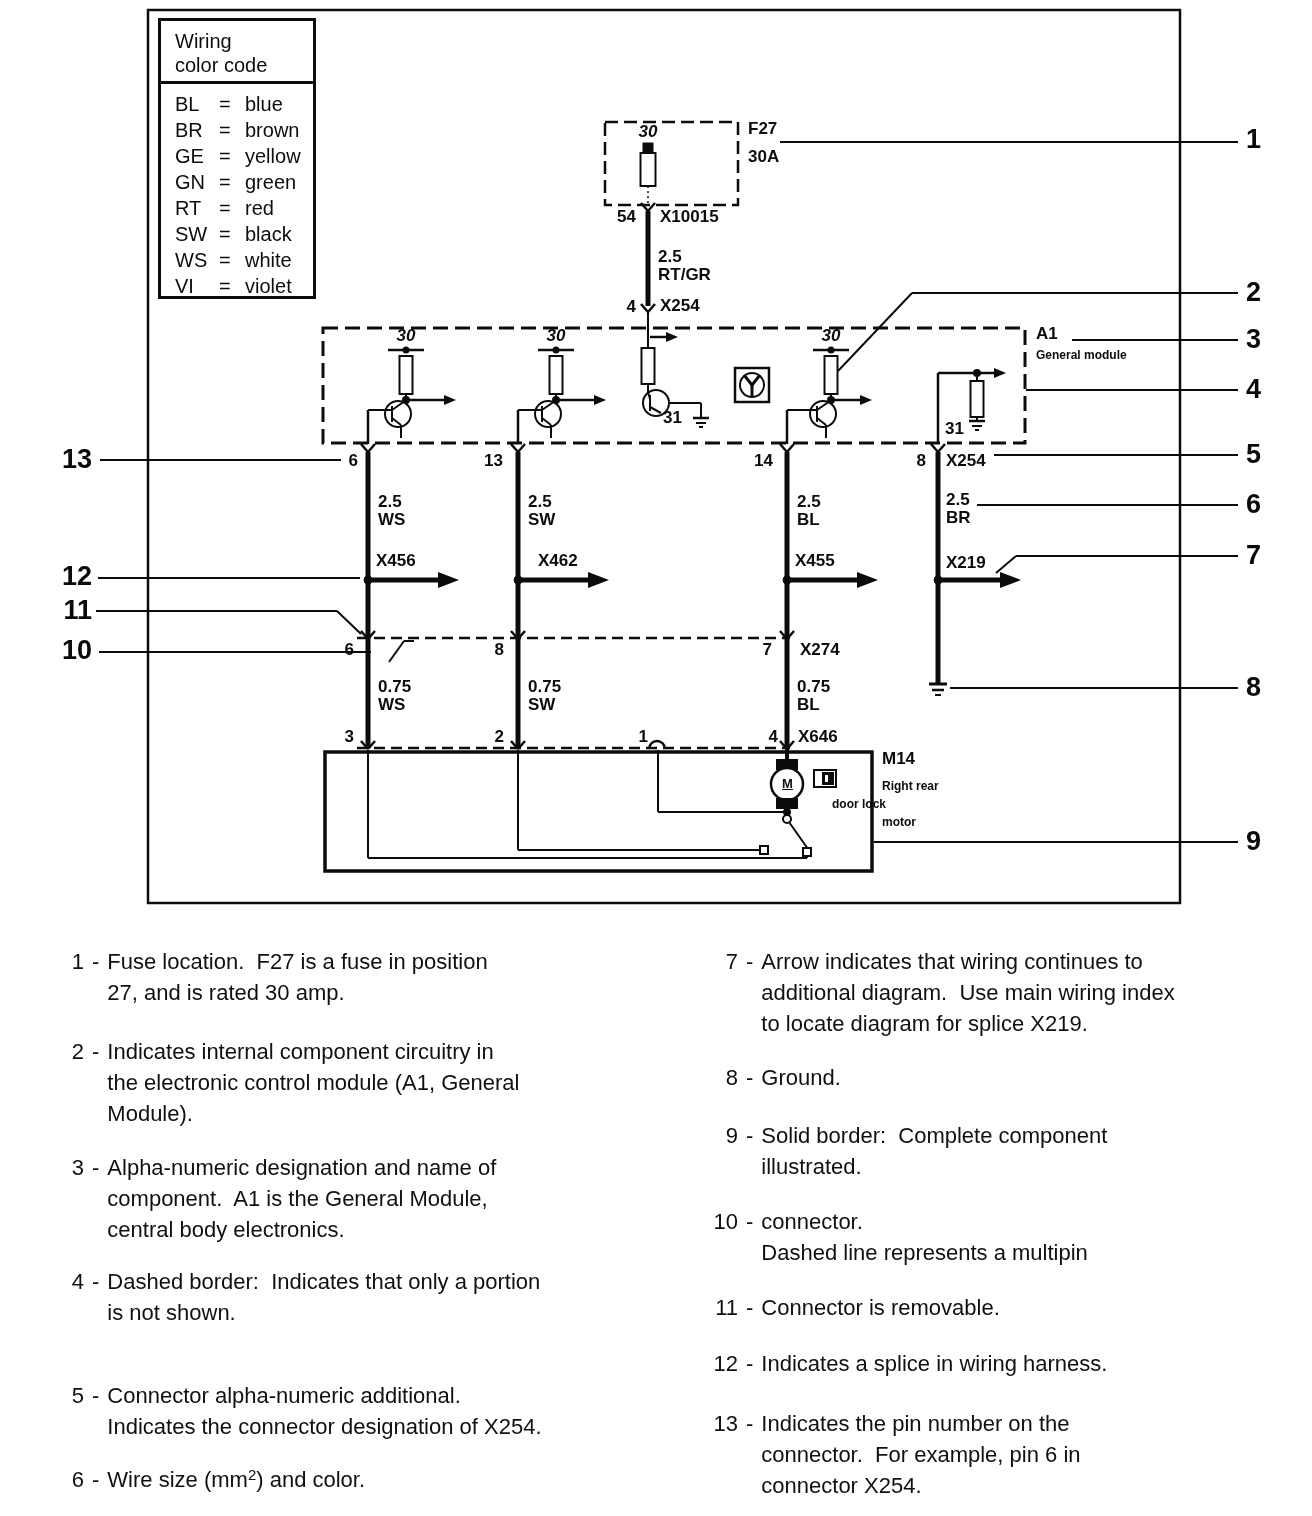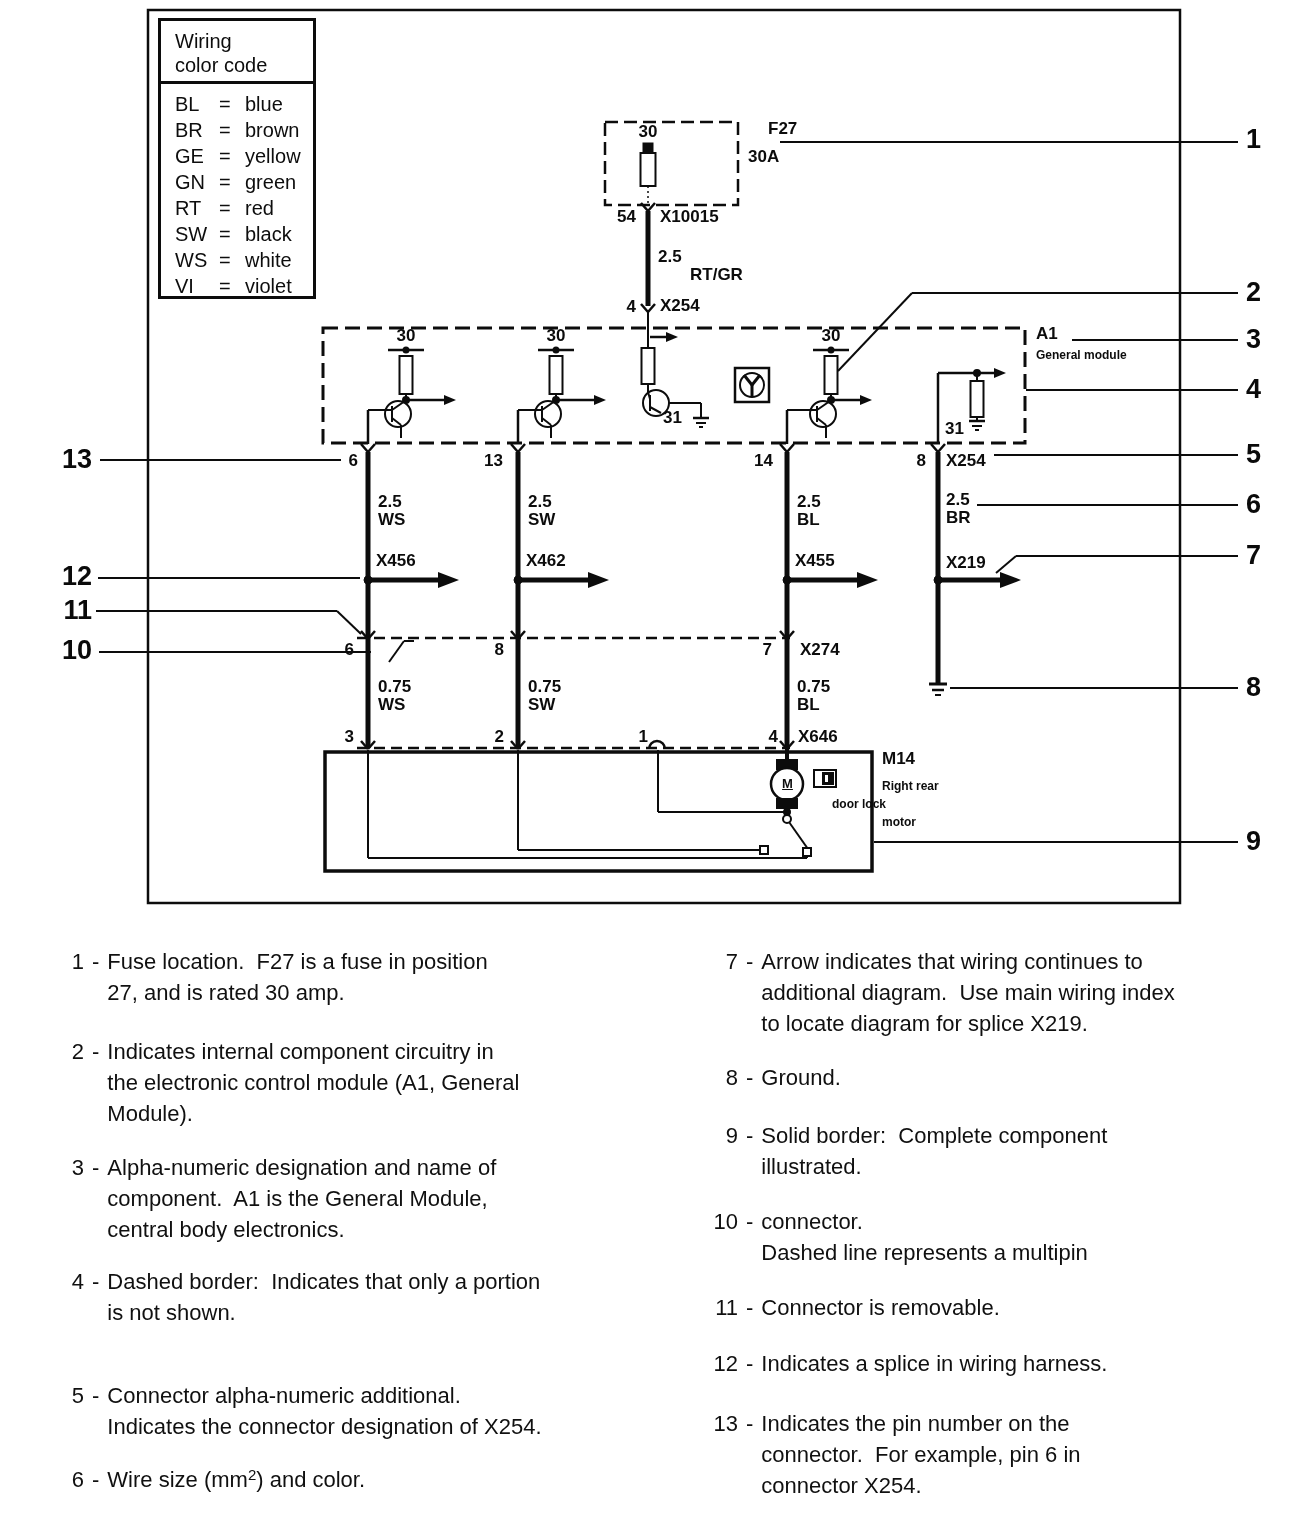--- a/index.html
+++ b/index.html
@@ -1,20 +1,20 @@
 <!DOCTYPE html>
 <html><head>
 <meta charset="utf-8">
 <style>
   html,body{margin:0;padding:0;background:#fff;}
   #page{position:relative;width:1312px;height:1516px;background:#fff;overflow:hidden;
         font-family:"Liberation Sans",sans-serif;color:#0d0d0d;}
   svg{position:absolute;left:0;top:0;}
   .lbl{position:absolute;font-size:17px;font-weight:700;line-height:1.15;white-space:nowrap;color:#0c0c0c;}
-  .lbl.c{text-align:center;}
+  .lbl.c{text-align:center;font-style:italic;}
   .lbl.ra{text-align:right;}
   .lbl.sm{font-size:12px;font-weight:700;}
   .cnum{position:absolute;font-size:27px;font-weight:700;color:#0a0a0a;line-height:1;}
   .cnum.ra{text-align:right;}
   
   .legend{position:absolute;left:158px;top:18px;width:158px;height:281px;border:3px solid #0c0c0c;box-sizing:border-box;}
   .legend-hd{padding:8px 0 4px 14px;border-bottom:3px solid #0c0c0c;font-size:20px;font-weight:400;line-height:24px;}
   .legend-rows{padding:7px 0 0 14px;}
   .legend-row{display:flex;font-size:20px;font-weight:400;line-height:26px;}
   .lc{width:44px;}
@@ -308,26 +308,26 @@
         </div>
       <div class="legend-row">
           <span class="lc">VI</span>
           <span class="le">=</span>
           <span class="ln">violet</span>
         </div>
     </div>
   </div>
 
   <div class="lbl c" style="left:630px;top:122px;width:36px;">30</div>
-  <div class="lbl" style="left:748px;top:119px;margin-left:20px;">F27</div>
+  <div class="lbl" style="left:748px;top:119px;">F27</div>
   <div class="lbl" style="left:748px;top:147px;">30A</div>
   <div class="lbl ra" style="left:594px;top:207px;width:42px;">54</div>
   <div class="lbl" style="left:660px;top:207px;">X10015</div>
   <div class="lbl" style="left:658px;top:247px;">2.5</div>
-  <div class="lbl" style="left:658px;top:265px;margin-left:32px;">RT/GR</div>
+  <div class="lbl" style="left:658px;top:265px;">RT/GR</div>
   <div class="lbl ra" style="left:594px;top:297px;width:42px;">4</div>
   <div class="lbl" style="left:660px;top:296px;">X254</div>
 
   <div class="lbl c" style="left:386px;top:326px;width:40px;">30</div>
   <div class="lbl c" style="left:536px;top:326px;width:40px;">30</div>
   <div class="lbl c" style="left:811px;top:326px;width:40px;">30</div>
   <div class="lbl ra" style="left:648px;top:408px;width:34px;">31</div>
   <div class="lbl ra" style="left:928px;top:419px;width:36px;">31</div>
   <div class="lbl" style="left:1036px;top:324px;">A1</div>
   <div class="lbl sm" style="left:1036px;top:349px;">General module</div>
@@ -341,21 +341,21 @@
   <div class="lbl" style="left:378px;top:492px;">2.5</div>
   <div class="lbl" style="left:378px;top:510px;">WS</div>
   <div class="lbl" style="left:528px;top:492px;">2.5</div>
   <div class="lbl" style="left:528px;top:510px;">SW</div>
   <div class="lbl" style="left:797px;top:492px;">2.5</div>
   <div class="lbl" style="left:797px;top:510px;">BL</div>
   <div class="lbl" style="left:946px;top:490px;">2.5</div>
   <div class="lbl" style="left:946px;top:508px;">BR</div>
 
   <div class="lbl" style="left:376px;top:551px;">X456</div>
-  <div class="lbl" style="left:526px;top:551px;">X462</div>
+  <div class="lbl" style="left:538px;top:551px;">X462</div>
   <div class="lbl" style="left:795px;top:551px;">X455</div>
   <div class="lbl" style="left:946px;top:553px;">X219</div>
 
   <div class="lbl ra" style="left:322px;top:640px;width:32px;">6</div>
   <div class="lbl ra" style="left:472px;top:640px;width:32px;">8</div>
   <div class="lbl ra" style="left:740px;top:640px;width:32px;">7</div>
   <div class="lbl" style="left:800px;top:640px;">X274</div>
 
   <div class="lbl" style="left:378px;top:677px;">0.75</div>
   <div class="lbl" style="left:378px;top:695px;">WS</div>

